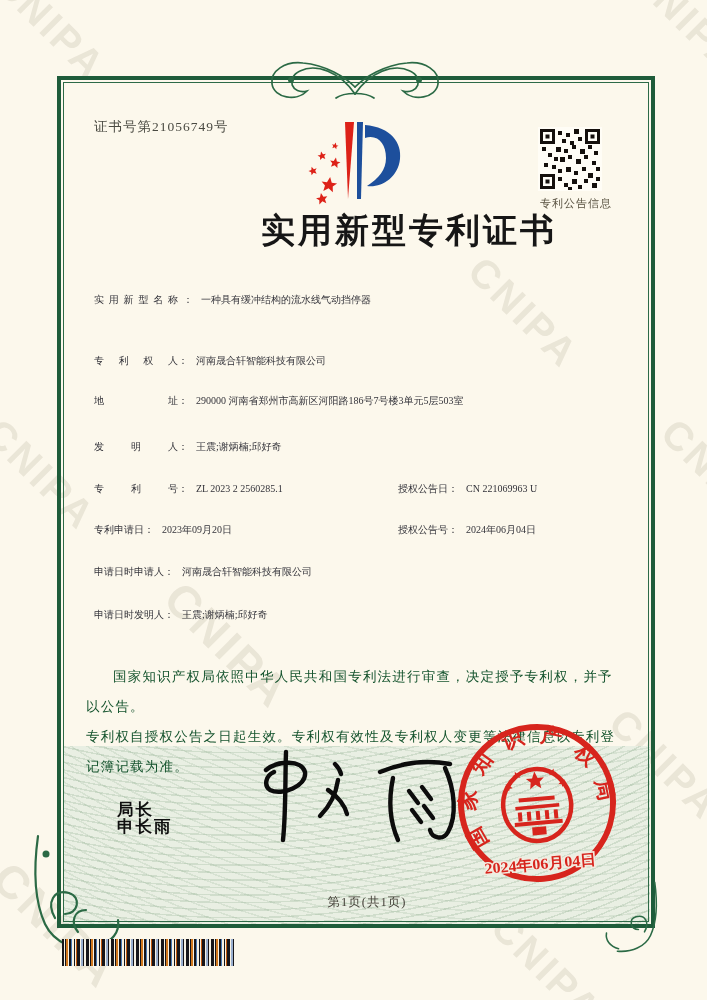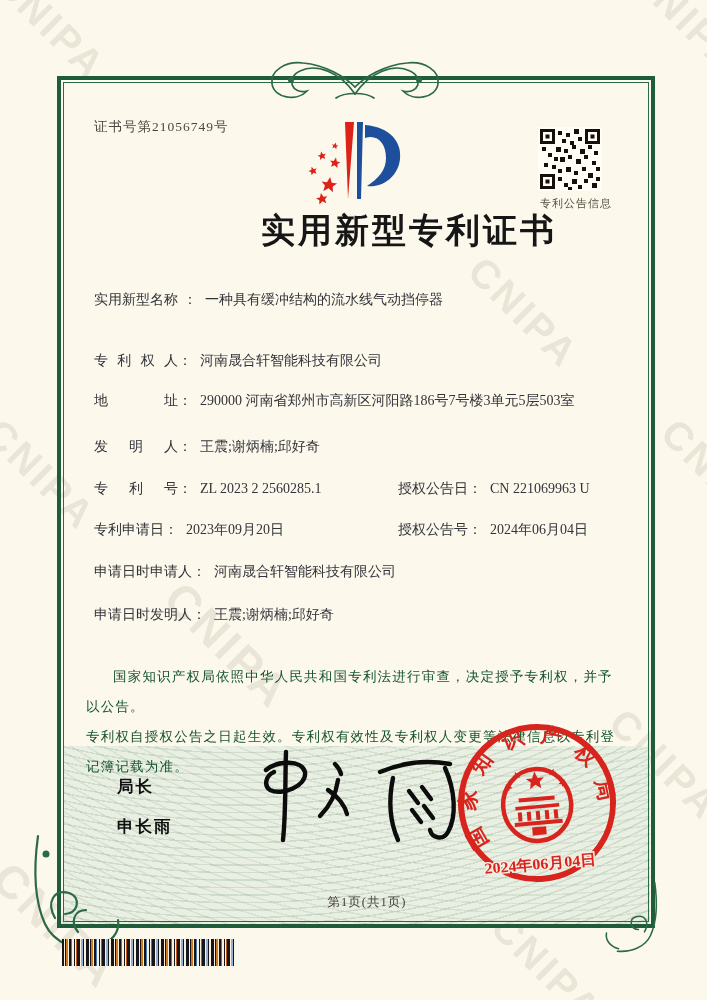--- a/index.html
+++ b/index.html
@@ -20,21 +20,21 @@
     background-image:
       repeating-radial-gradient(900px circle at 30% -720px, transparent 0 6px, rgba(118,156,120,.22) 6px 7.5px),
       repeating-radial-gradient(900px circle at 78% -700px, transparent 0 7px, rgba(118,156,120,.16) 7px 8.5px);}
   .certno{position:absolute;left:94px;top:118px;font-size:13.5px;color:#4a4a42;letter-spacing:1px;}
   .title{position:absolute;left:57px;top:208px;width:704px;text-align:center;
          font-size:34px;font-weight:bold;color:#161616;letter-spacing:3px;}
   .qrwrap{position:absolute;left:538px;top:127px;width:64px;}
   .qrcap{position:absolute;left:528px;top:196px;width:84px;text-align:right;
          font-size:11px;color:#57503f;letter-spacing:1px;}
   
-  .row{position:absolute;left:94px;font-size:14px;color:#33333a;line-height:22px;white-space:nowrap;}
+  .row{position:absolute;left:94px;font-size:10px;color:#33333a;line-height:22px;white-space:nowrap;}
   .jlabel{display:inline-block;width:84px;text-align:justify;text-align-last:justify;vertical-align:top;}
   .plabel{display:inline-block;vertical-align:top;}
   .colon{display:inline-block;vertical-align:top;}
   .val{display:inline-block;margin-left:8px;vertical-align:top;}
   .val-wrap{white-space:normal;width:402px;}
   .rcol{position:absolute;left:304px;top:0;}
   .statement{position:absolute;left:86px;top:662px;width:537px;font-size:13.5px;
              color:#14532d;line-height:30px;letter-spacing:1.2px;}
   .statement .ind{text-indent:2em;}
   .signtitle{position:absolute;left:117px;font-family:"Liberation Sans","DejaVu Sans",sans-serif;
@@ -209,21 +209,21 @@
 
 <div class="row" style="top:604px;">
   <span class="plabel">申请日时发明人</span><span class="colon">：</span><span class="val">王震;谢炳楠;邱好奇</span>
 </div>
 
 <div class="statement">
   <div class="ind">国家知识产权局依照中华人民共和国专利法进行审查，决定授予专利权，并予以公告。</div>
   <div>专利权自授权公告之日起生效。专利权有效性及专利权人变更等法律信息以专利登记簿记载为准。</div>
 </div>
 
-<div class="signtitle" style="top:776px;">局长</div>
+<div class="signtitle" style="top:799px;">局长</div>
 <div class="signtitle" style="top:816px;">申长雨</div>
 
 <svg class="abs" style="left:252px;top:746px;" width="230" height="100" viewBox="0 0 230 100">
   <g fill="none" stroke="#0c0c0c" stroke-width="4.4" stroke-linecap="round">
     <path d="M34,6 C33,34 34,66 31,94"></path>
     <path d="M14,24 C26,14 50,14 53,26 C55,40 30,50 18,44 C12,40 13,30 22,26"></path>
     <path d="M83,18 C86,21 88,24 89,28"></path>
     <path d="M86,34 C84,48 78,60 68,70"></path>
     <path d="M76,44 C86,50 93,60 95,68"></path>
     <path d="M128,26 C152,16 176,14 198,18"></path>

